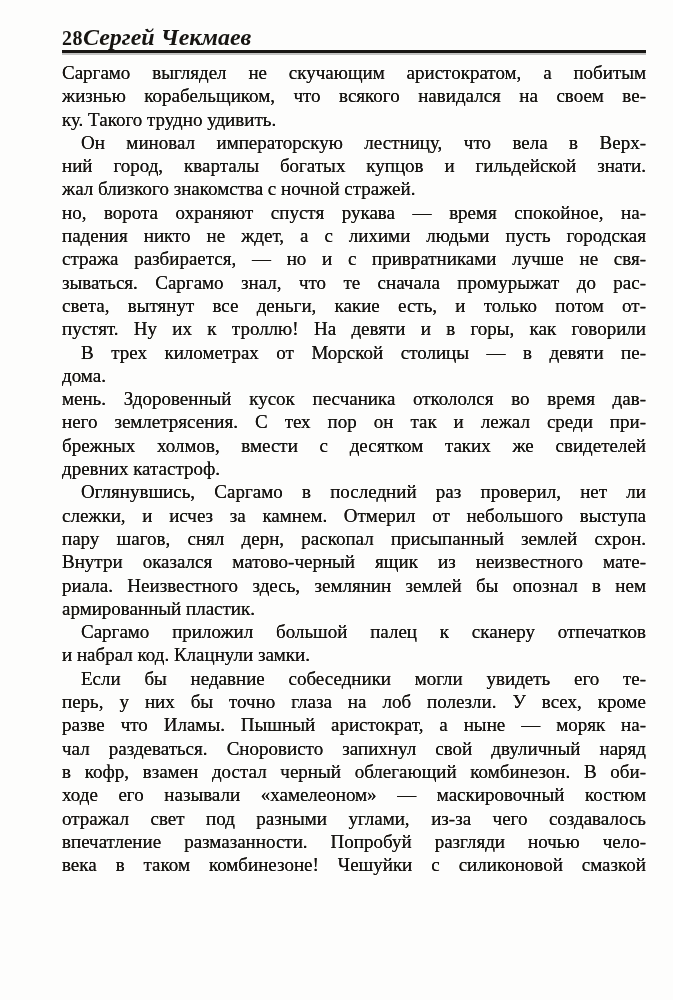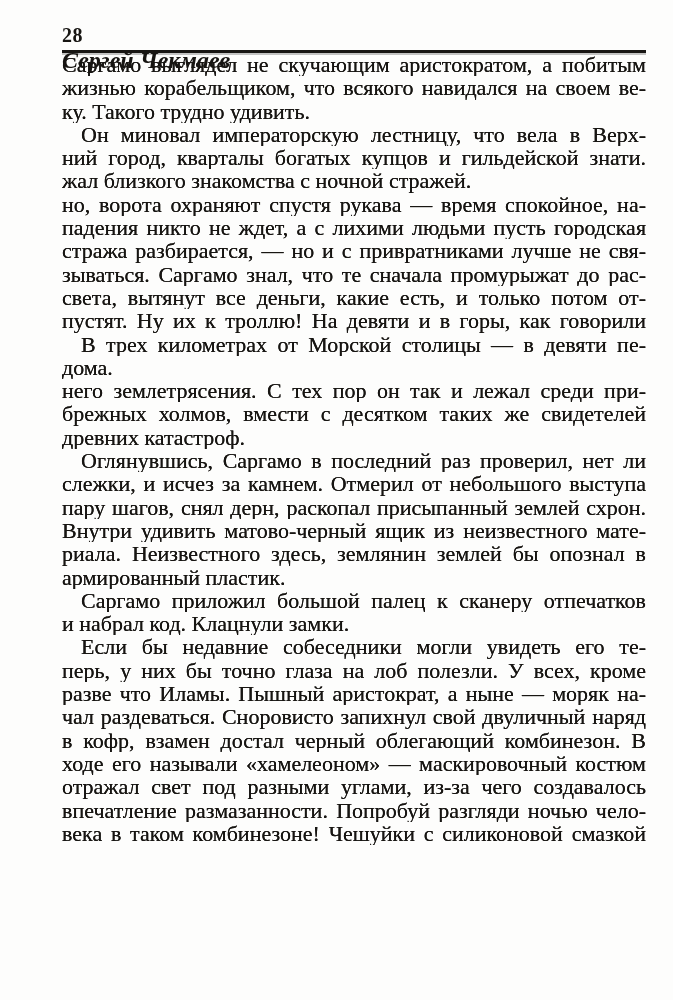--- a/index.html
+++ b/index.html
@@ -17,39 +17,39 @@
     font-family: "Liberation Serif", "DejaVu Serif", serif;
     box-sizing: border-box;
     padding: 24px 27px 0 62px;
     overflow: hidden;
   }
   .running-header {
     display: flex;
     align-items: baseline;
     height: 23px;
     font-size: 20px;
-    flex-direction: column;
   }
   .page-number {
     font-weight: bold;
     letter-spacing: 0.5px;
   }
   .running-author {
     font-weight: bold;
     font-style: italic;
     font-size: 24px;
   }
   .header-rule {
     height: 3px;
     background: #181613;
     margin-top: 3px;
     box-shadow: 0 2px 0 rgba(24,22,19,0.25);
   }
   .page-body {
-    font-size: 22px;
+    margin-top: 8px;
+    font-size: 19px;
     line-height: 23.3px;
     
     text-shadow: 0 0 0.45px currentColor;
   }
   .line {
     text-align: left;
     white-space: normal;
     overflow: hidden;
     height: 23.3px;
   }
@@ -81,27 +81,28 @@
       <div class="line just">ний город, кварталы богатых купцов и гильдейской знати.</div>
       <div class="line">жал близкого знакомства с ночной стражей.</div>
       <div class="line just">но, ворота охраняют спустя рукава — время спокойное, на-</div>
       <div class="line just">падения никто не ждет, а с лихими людьми пусть городская</div>
       <div class="line just">стража разбирается, — но и с привратниками лучше не свя-</div>
       <div class="line just">зываться. Саргамо знал, что те сначала промурыжат до рас-</div>
       <div class="line just">света, вытянут все деньги, какие есть, и только потом от-</div>
       <div class="line just">пустят. Ну их к троллю! На девяти и в горы, как говорили</div>
       <div class="line just indent">В трех километрах от Морской столицы — в девяти пе-</div>
       <div class="line">дома.</div>
+      <div class="line just">мень. Здоровенный кусок песчаника откололся во время дав-</div>
       <div class="line just">него землетрясения. С тех пор он так и лежал среди при-</div>
       <div class="line just">брежных холмов, вмести с десятком таких же свидетелей</div>
       <div class="line">древних катастроф.</div>
       <div class="line just indent">Оглянувшись, Саргамо в последний раз проверил, нет ли</div>
       <div class="line just">слежки, и исчез за камнем. Отмерил от небольшого выступа</div>
       <div class="line just">пару шагов, снял дерн, раскопал присыпанный землей схрон.</div>
-      <div class="line just">Внутри удивить матово-черный ящик из неизвестного мате-</div>
+      <div class="line just">Внутри оказался матово-черный ящик из неизвестного мате-</div>
       <div class="line just">риала. Неизвестного здесь, землянин землей бы опознал в нем</div>
       <div class="line">армированный пластик.</div>
       <div class="line just indent">Саргамо приложил большой палец к сканеру отпечатков</div>
       <div class="line">и набрал код. Клацнули замки.</div>
       <div class="line just indent">Если бы недавние собеседники могли увидеть его те-</div>
       <div class="line just">перь, у них бы точно глаза на лоб полезли. У всех, кроме</div>
       <div class="line just">разве что Иламы. Пышный аристократ, а ныне — моряк на-</div>
       <div class="line just">чал раздеваться. Сноровисто запихнул свой двуличный наряд</div>
       <div class="line just">в кофр, взамен достал черный облегающий комбинезон. В оби-</div>
       <div class="line just">ходе его называли «хамелеоном» — маскировочный костюм</div>

